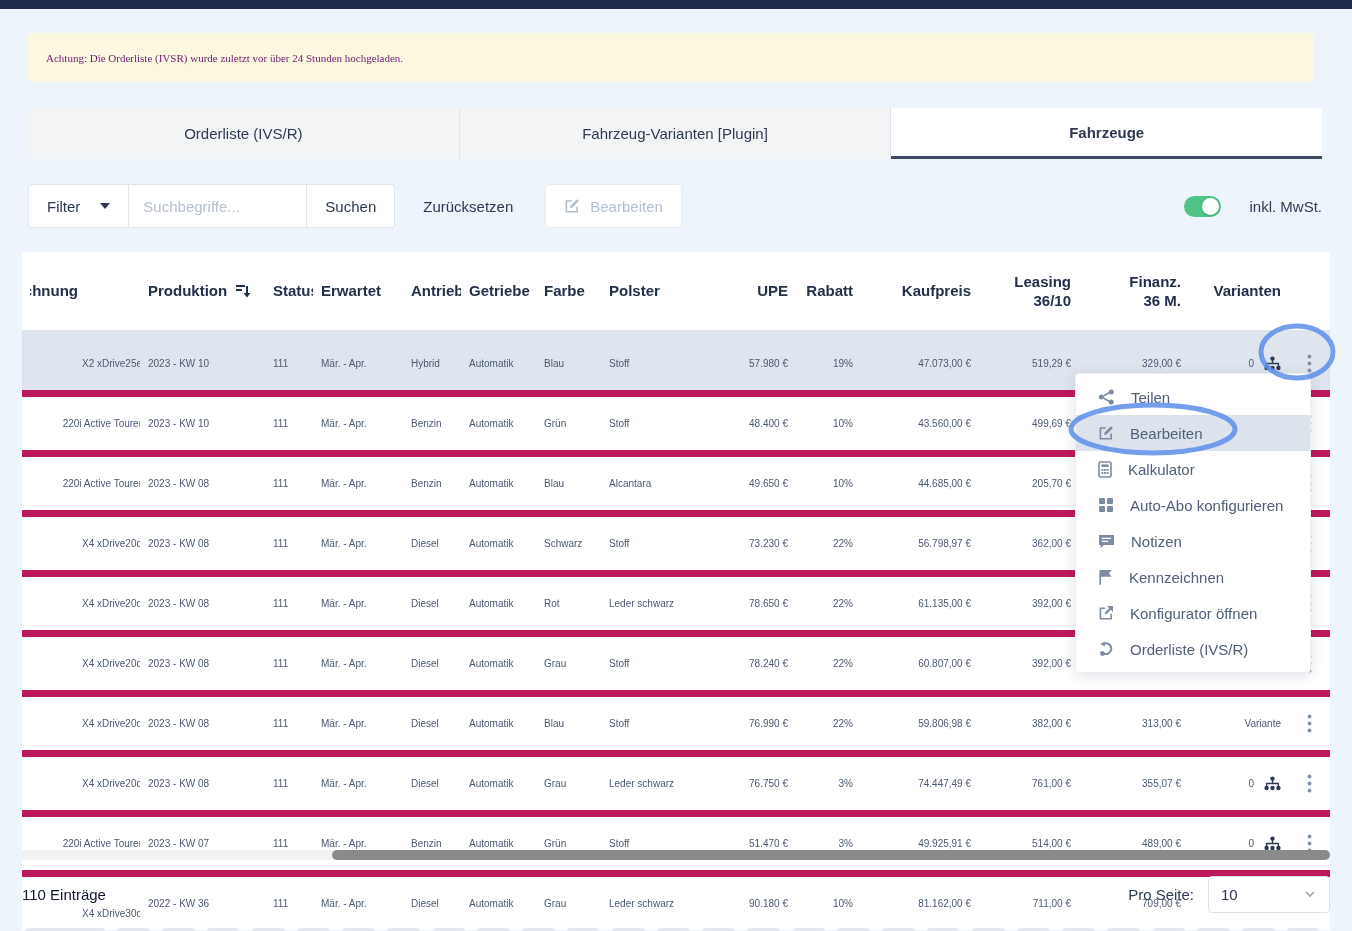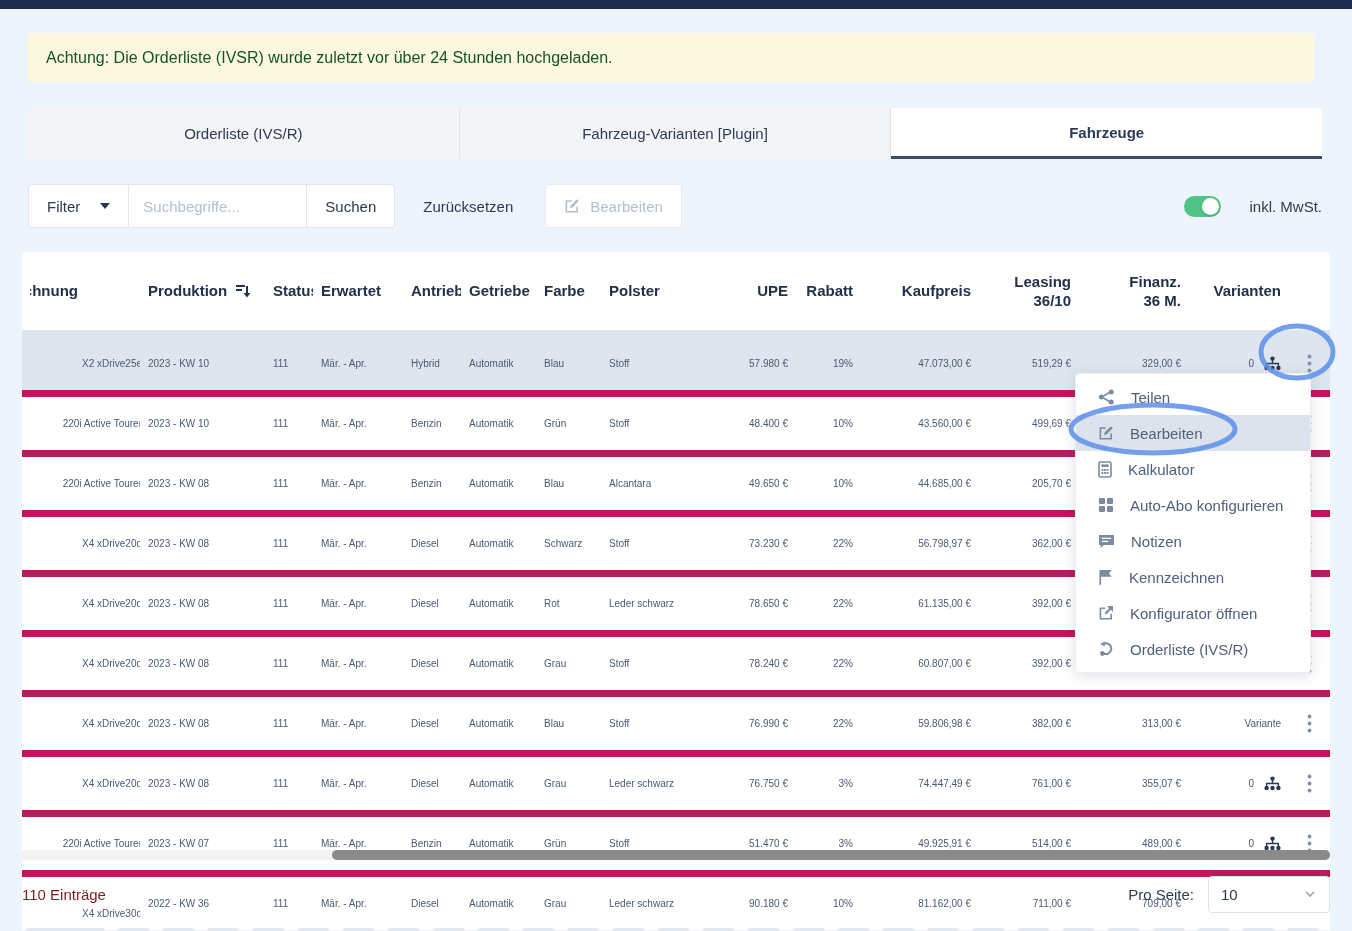--- a/index.html
+++ b/index.html
@@ -1,20 +1,20 @@
 <!DOCTYPE html>
 <html><head>
 <meta charset="utf-8">
 <style>
   * { margin:0; padding:0; box-sizing:border-box; }
   html,body { width:1352px; height:931px; overflow:hidden; }
   body { font-family:"Liberation Sans", sans-serif; background:#eef4fb; position:relative; color:#2c3950; }
   .topbar { position:absolute; left:0; top:0; width:1352px; height:9px; background:#1d2b4d; }
   .banner { position:absolute; left:28px; top:33px; width:1286px; height:49px; background:#fcf7df; border-radius:4px; display:flex; align-items:center; padding:0 18px; }
-  .banner span { color:#14532d; font-size:16px; }
+  .banner span { color:#701a75; font-size:11px;font-family:Liberation Serif, serif; }
   
   .tabs { position:absolute; left:28px; top:108px; width:1294px; height:51px; display:flex; }
   .tab { flex:1; background:#f3f4f6; border-right:1px solid #e0e4ea; display:flex; align-items:center; justify-content:center; font-size:15px; color:#2e3b52; cursor:pointer; }
   .tab:last-child { border-right:none;text-align:center; }
   .tab.active { background:#ffffff; font-weight:bold; border-bottom:3px solid #3c4b63; }
   
   .toolbar { position:absolute; left:28px; top:184px; width:1294px; height:44px; display:flex; align-items:center; }
   .btn { background:#fff; border:1px solid #e2e6ec; height:44px; display:flex; align-items:center; font-size:15px; color:#2c3950; padding:0 18px; cursor:pointer; }
   .filter-btn { border-radius:4px 0 0 4px; gap:20px; }
   .caret { width:0; height:0; border-left:5px solid transparent; border-right:5px solid transparent; border-top:6px solid #2c3950; display:inline-block; }
@@ -39,21 +39,21 @@
   .num { text-align:right; }
   .clipbox { overflow:hidden; }
   .clipbox > span { float:right; white-space:nowrap; }
   .sorticon { margin-left:8px; vertical-align:-2px; }
   .varcell { display:flex; align-items:center; justify-content:flex-end; gap:10px; }
   .kebab { display:flex; align-items:center; justify-content:center; cursor:pointer; }
   .hscroll { position:absolute; left:0; bottom:0; width:1308px; height:10px; background:#f2f2f2; }
   .hthumb { position:absolute; left:310px; top:0; width:998px; height:10px; background:#8a8a8a; border-radius:5px; }
   
   .footer { position:absolute; left:22px; top:875px; width:1308px; height:38px; display:flex; align-items:center; }
-  .entries { font-size:15px; color:#7f1d1d; }
+  .entries { font-size:15px; color:#0f172a; }
   .perpage { margin-left:auto; display:flex; align-items:center; gap:14px; }
   .perpage-label { font-size:15px; color:#2e3b52; }
   .select { width:122px; height:37px; background:#fff; border:1px solid #dde2e9; border-radius:4px; display:flex; align-items:center; padding:0 12px; font-size:15px; color:#2c3950; cursor:pointer; }
   .select .chev { margin-left:auto; color:#9aa6b8; }
   
   .stubs { position:absolute; left:25px; top:928px; display:flex; gap:12px; }
   .stubs div { height:14px; background:#e3e8f0; border-radius:4px; }
   
   .menu { position:absolute; left:1075px; top:373px; width:236px; background:#fff; border:1px solid #edeff3; border-radius:4px; box-shadow:0 3px 14px rgba(30,45,80,.14); padding:5px 0; z-index:50; }
   .mi { height:36px; display:flex; align-items:center; gap:16px; padding:0 22px; font-size:15px; color:#51607a; cursor:pointer; }

